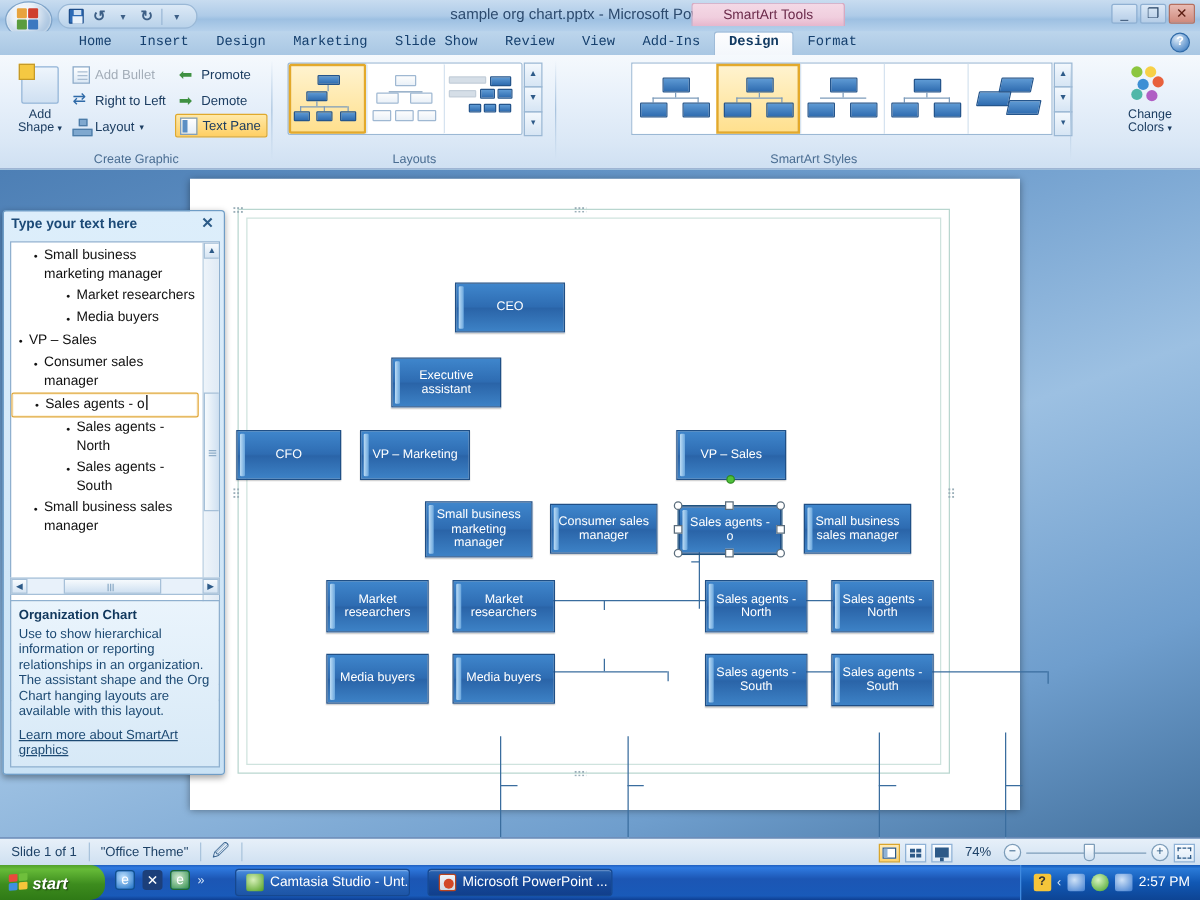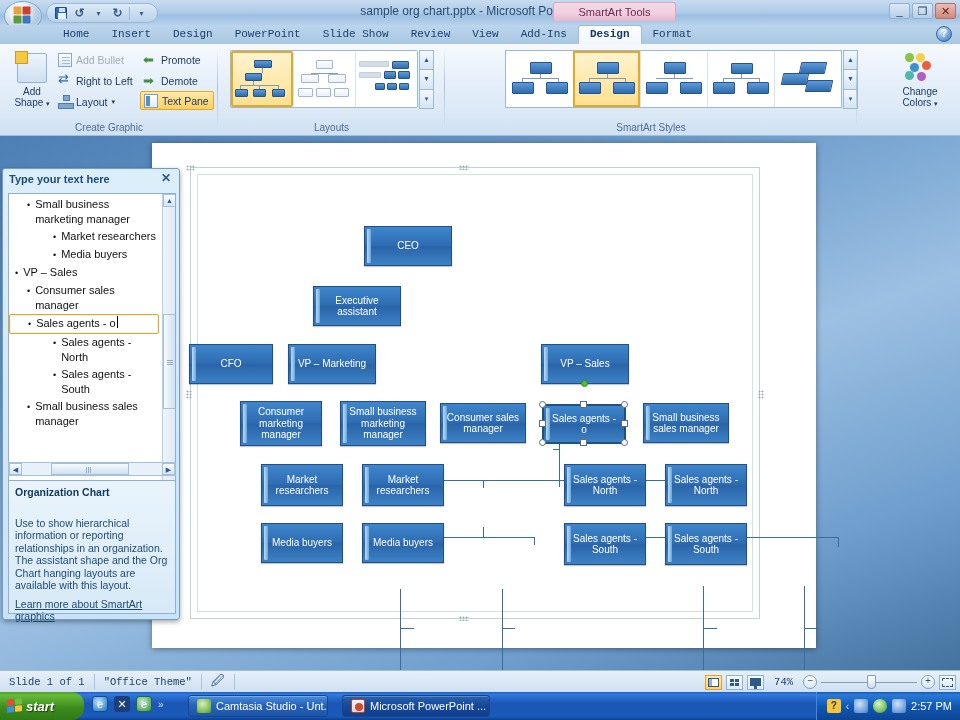--- a/index.html
+++ b/index.html
@@ -259,21 +259,21 @@
     background:linear-gradient(to bottom,#f6fafd,#cfe0f1); border:1px solid #a6c0d8;}
   .tp-hthumb:after{content:"";position:absolute;left:34px;top:3px;width:1px;height:6px;
     background:#8fadc8;box-shadow:2px 0 0 #8fadc8,4px 0 0 #8fadc8;}
 
   .tp-desc {
     position:absolute; left:5px; bottom:5px; width:168px; height:134px;
     background: linear-gradient(to bottom,#eaf4fc,#d7e9f7);
     border:1px solid #8fb0cf; padding:5px 6px;
     font-size:10.5px; color:#1d4a73; line-height:12.5px;
   }
-  .tp-desc h4 { font-size:10.5px; color:#10375c; margin-bottom:18px; }
+  .tp-desc h4 { font-size:10.5px; color:#10375c; margin-bottom:2px; }
   .tp-desc a { color:#1d4a73; text-decoration:underline; display:block; margin-top:6px; }
 
   
   .slide {
     position:absolute; left:152px; top:143px; width:664px; height:505px;
     background:#fff; box-shadow:0 1px 6px rgba(0,0,0,.4);
   }
   .sa-frame {
     position:absolute; left:38px; top:24px; width:570px; height:452px;
     border:1px solid #b9d6cf;
@@ -316,21 +316,21 @@
   .greenhandle {
     position:absolute; width:7px;height:7px;border-radius:50%;
     background:#4fc13a; border:1px solid #2f8a22; z-index:30;
   }
 
   
   .statusbar {
     position:absolute; left:0; top:670px; width:960px; height:22px;
     background: linear-gradient(to bottom,#e7f0f9,#cfe0f1);
     border-top:1px solid #9fbedb;
-    display:flex; align-items:center; font-size:10.5px; color:#1d4166;font-family:Liberation Mono, monospace;
+    display:flex; align-items:center; font-size:10.5px; color:#1d4166;
   }
   .sb-cell { padding:0 9px; height:22px; display:flex; align-items:center; }
   .sb-div { width:1px; height:15px; background:#a9c3dc; }
   .sb-right { position:absolute; right:4px; top:0; height:22px; display:flex;align-items:center; gap:4px;}
   .viewbtn { width:17px;height:15px;border:1px solid #8fb2d6;background:linear-gradient(to bottom,#fbfdff,#dceaf7);
     display:flex;align-items:center;justify-content:center; }
   .viewbtn.on { background:linear-gradient(to bottom,#ffeab4,#ffd269); border-color:#d9a52b;}
   .zoomslider { width:96px;height:14px;position:relative;display:flex;align-items:center;}
   .zoomtrack { position:absolute;left:0;right:0;top:7px;height:1px;background:#7d9db9;}
   .zoomtick{position:absolute;left:50%;top:3px;width:1px;height:8px;background:#7d9db9;}
@@ -425,21 +425,21 @@
       <span>❐</span>
       <span class="close">✕</span>
     </div>
   </div>
 
   <div class="tabstrip"></div>
   <div class="tabs">
     <div class="tab">Home</div>
     <div class="tab">Insert</div>
     <div class="tab">Design</div>
-    <div class="tab">PowerPoint</div>
+    <div class="tab">Marketing</div>
     <div class="tab">Slide Show</div>
     <div class="tab">Review</div>
     <div class="tab">View</div>
     <div class="tab">Add-Ins</div>
     <div class="tab active">Design</div>
     <div class="tab">Format</div>
   </div>
   <div class="help-orb">?</div>
 
   <div class="ribbon">
@@ -663,23 +663,20 @@
         <span>CFO</span>
       </div>
     <div class="box" style="left:136px;top:201px;width:88px;height:40px">
         <span>VP – Marketing</span>
       </div>
     <div class="box" style="left:389px;top:201px;width:88px;height:40px">
         <span>VP – Sales</span>
       </div>
     <div class="greenhandle" style="left:429px;top:237px"></div>
 
-    <div class="box" style="left:88px;top:258px;width:82px;height:45px">
-        <span>Consumer marketing manager</span>
-      </div>
     <div class="box" style="left:188px;top:258px;width:86px;height:45px">
         <span>Small business marketing manager</span>
       </div>
     <div class="box" style="left:288px;top:260px;width:86px;height:40px">
         <span>Consumer sales manager</span>
       </div>
 
     <div class="box selbox" style="left:391px;top:262px;width:82px;height:38px;z-index:20">
         <span>Sales agents - o</span>
       </div>

